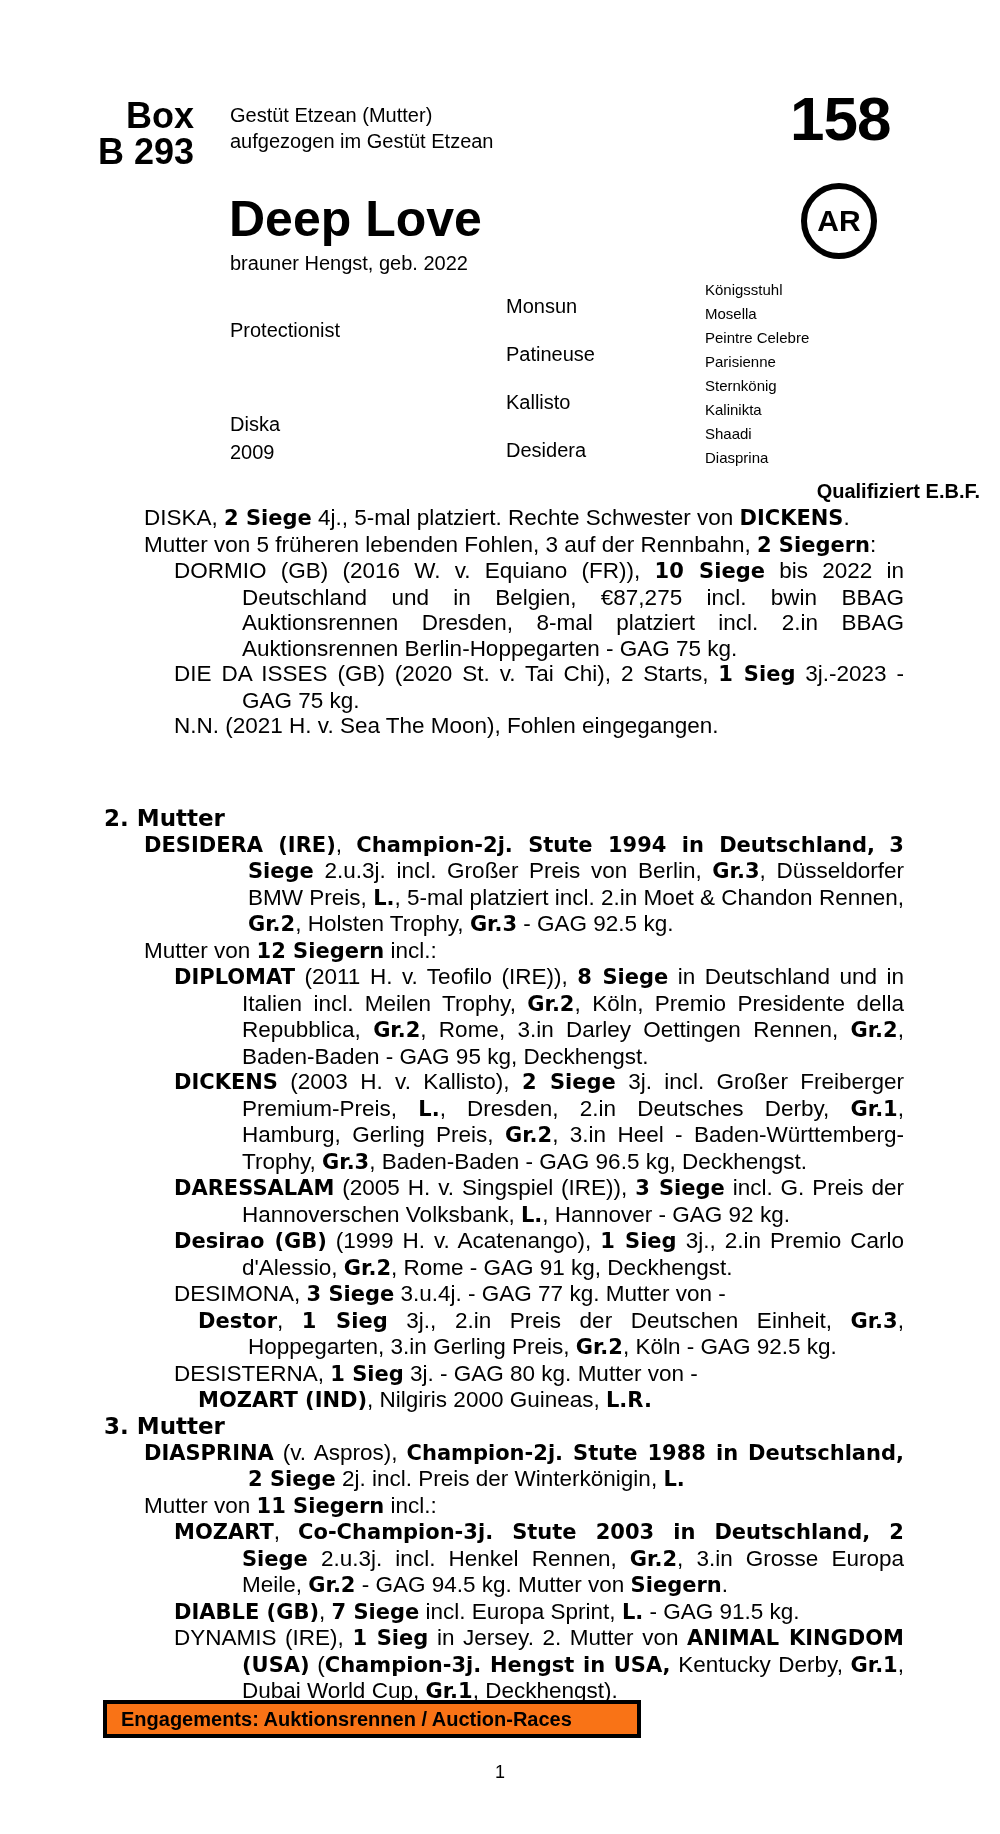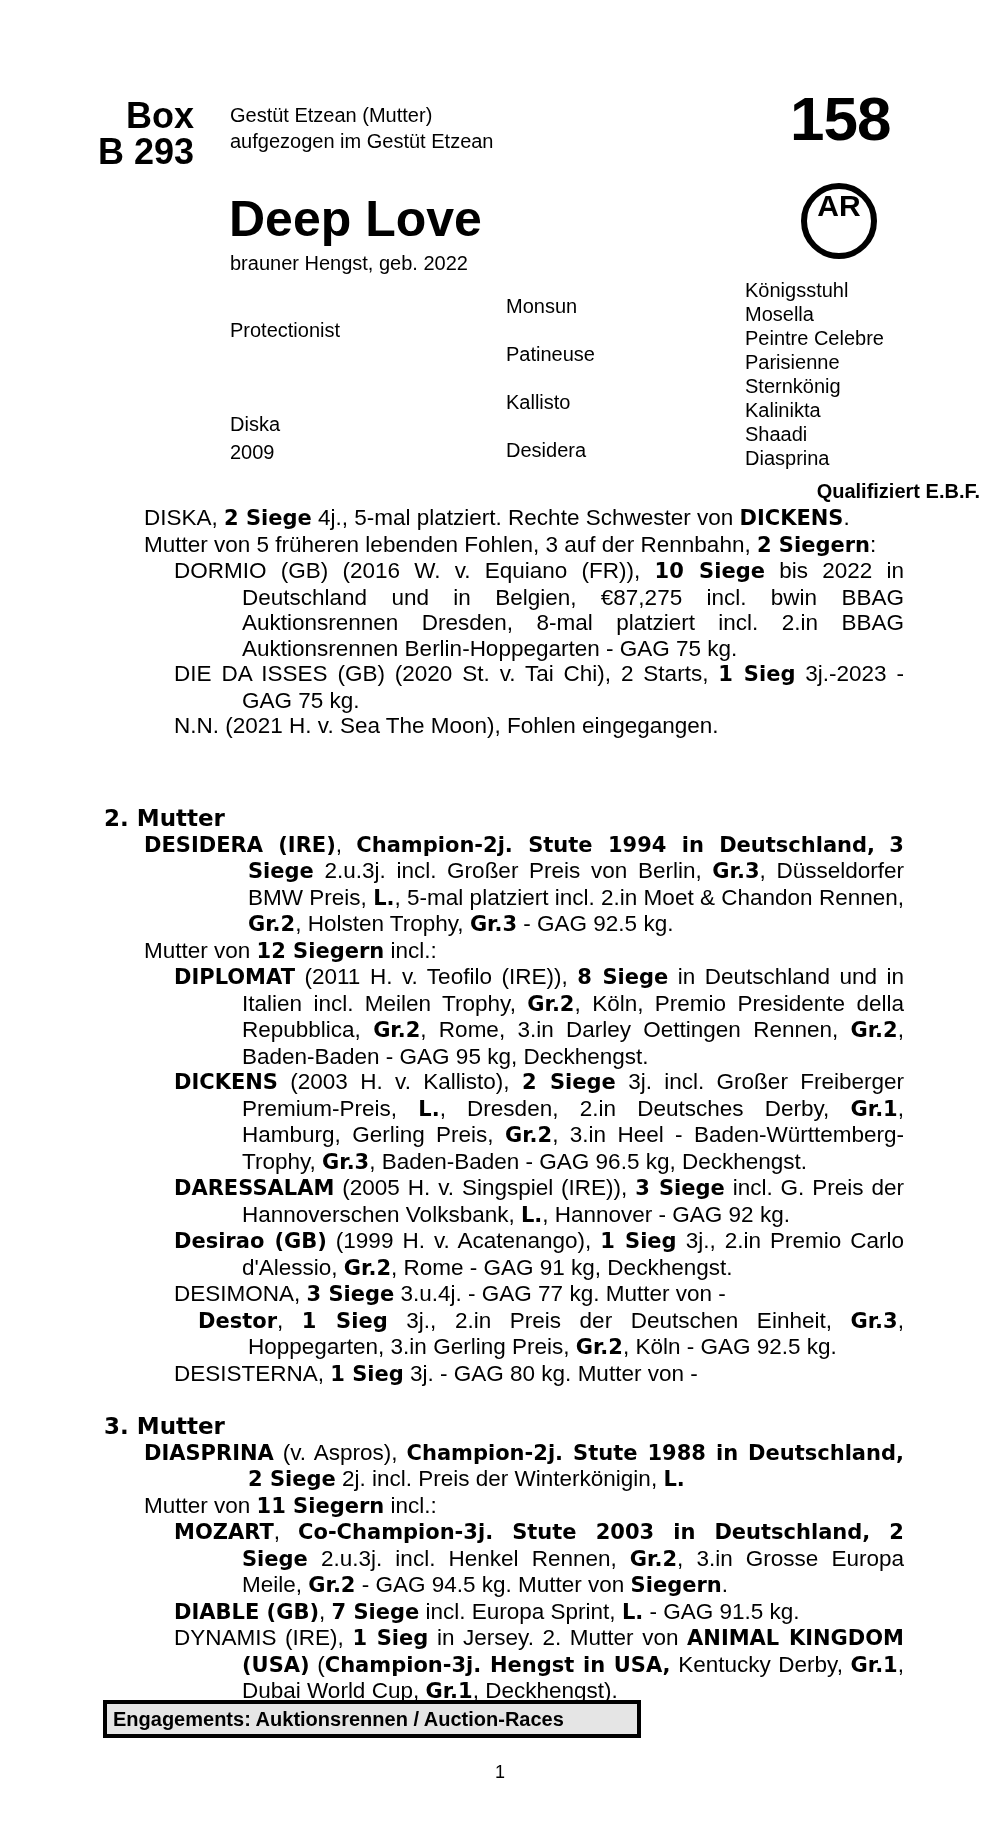--- a/index.html
+++ b/index.html
@@ -8,46 +8,46 @@
   .abs { position: absolute; }
 
   
   .box-label { left: 90px; top: 98px; width: 104px; text-align: right;
                font-weight: bold; font-size: 36px; line-height: 36px; }
   .seller { left: 230px; top: 102px; font-size: 20px; line-height: 26px; }
   .lot-number { left: 790px; top: 84px; font-weight: bold; font-size: 62px; line-height: 70px; letter-spacing: -1px; }
   .horse-name { left: 229px; top: 190px; font-weight: bold; font-size: 50px; line-height: 58px; }
   .horse-desc { left: 230px; top: 250px; font-size: 20px; line-height: 26px; }
   .ar-badge { left: 801px; top: 183px; width: 76px; height: 76px; border: 6px solid #000;
-              border-radius: 50%; box-sizing: border-box; display: flex; align-items: flex-start;
+              border-radius: 50%; box-sizing: border-box; display: flex; align-items: center;
               justify-content: center; font-weight: bold; font-size: 30px; }
 
   
   .ped { font-size: 20px; line-height: 24px; }
   .ped-sire   { left: 230px; top: 318px; }
   .ped-dam    { left: 230px; top: 412px; }
   .ped-dam-yr { left: 230px; top: 440px; }
   .ped-g2 { left: 506px; }
-  .ped-g3 { left: 745px; top: 278px; font-size: 20px; line-height: 24px; }
+  .ped-g3 { left: 705px; top: 278px; font-size: 15px; line-height: 24px; }
   .qualified { left: 0; width: 980px; top: 480px; text-align: right; font-weight: bold; font-size: 20px; }
 
   
   .section { left: 104px; width: 800px; font-size: 22.5px; line-height: 25.5px; }
   .sec-title { font-weight: 900; font-size: 23px; font-family: "DejaVu Sans", sans-serif; letter-spacing: 0; }
   .para { text-align: justify; text-align-last: left; font-family: "Liberation Sans", sans-serif; margin-left: 34px; }
   .b { font-weight: 900; font-family: "DejaVu Sans", sans-serif; font-size: 21px; }
   .line { display: block; }
   .ind0 { padding-left: 6px; }
   .hang1 { padding-left: 74px; text-indent: -38px; }
   .hang2 { padding-left: 104px; text-indent: -68px; }
   .hang0 { padding-left: 110px; text-indent: -104px; }
 
   .engagement { left: 103px; top: 1700px; width: 538px; height: 38px; border: 4px solid #000;
-                box-sizing: border-box; background: #e5e5e5; font-weight: bold; font-size: 20px;
-                line-height: 30px; padding-left: 6px; }
+                box-sizing: border-box; background: #f97316; font-weight: bold; font-size: 20px;
+                line-height: 30px; padding-left: 14px; }
   .page-num { left: 0; width: 1000px; top: 1762px; text-align: center; font-size: 18px; }
 </style>
 </head>
 <body>
 
 <div class="abs box-label">
   <span class="line">Box</span>
   <span class="line">B 293</span>
 </div>
 <div class="abs seller">
@@ -120,20 +120,23 @@
   </div>
   <div class="para hang1" style="padding-left:36px;text-indent:0">
     <span>DESIMONA, </span><span class="b">3 Siege</span><span> 3.u.4j. - GAG 77 kg. Mutter von -</span>
   </div>
   <div class="para" style="padding-left:110px;text-indent:-50px">
     <span class="b">Destor</span><span>, </span><span class="b">1 Sieg</span><span> 3j., 2.in Preis der Deutschen Einheit, </span><span class="b">Gr.3</span><span>, Hoppegarten, 3.in Gerling Preis, </span><span class="b">Gr.2</span><span>, Köln - GAG 92.5 kg.</span>
   </div>
   <div class="para" style="padding-left:36px">
     <span>DESISTERNA, </span><span class="b">1 Sieg</span><span> 3j. - GAG 80 kg. Mutter von -</span>
   </div>
+  <div class="para" style="padding-left:60px">
+    <span class="b">MOZART (IND)</span><span>, Nilgiris 2000 Guineas, </span><span class="b">L.R.</span>
+  </div>
 </div>
 
 <div class="abs section" style="top:1414px">
   <div class="sec-title">3. Mutter</div>
   <div class="para hang0">
     <span class="b">DIASPRINA</span><span> (v. Aspros), </span><span class="b">Champion-2j. Stute 1988 in Deutschland, 2 Siege</span><span> 2j. incl. Preis der Winterkönigin, </span><span class="b">L.</span>
   </div>
   <div class="para ind0">
     <span>Mutter von </span><span class="b">11 Siegern</span><span> incl.:</span>
   </div>

